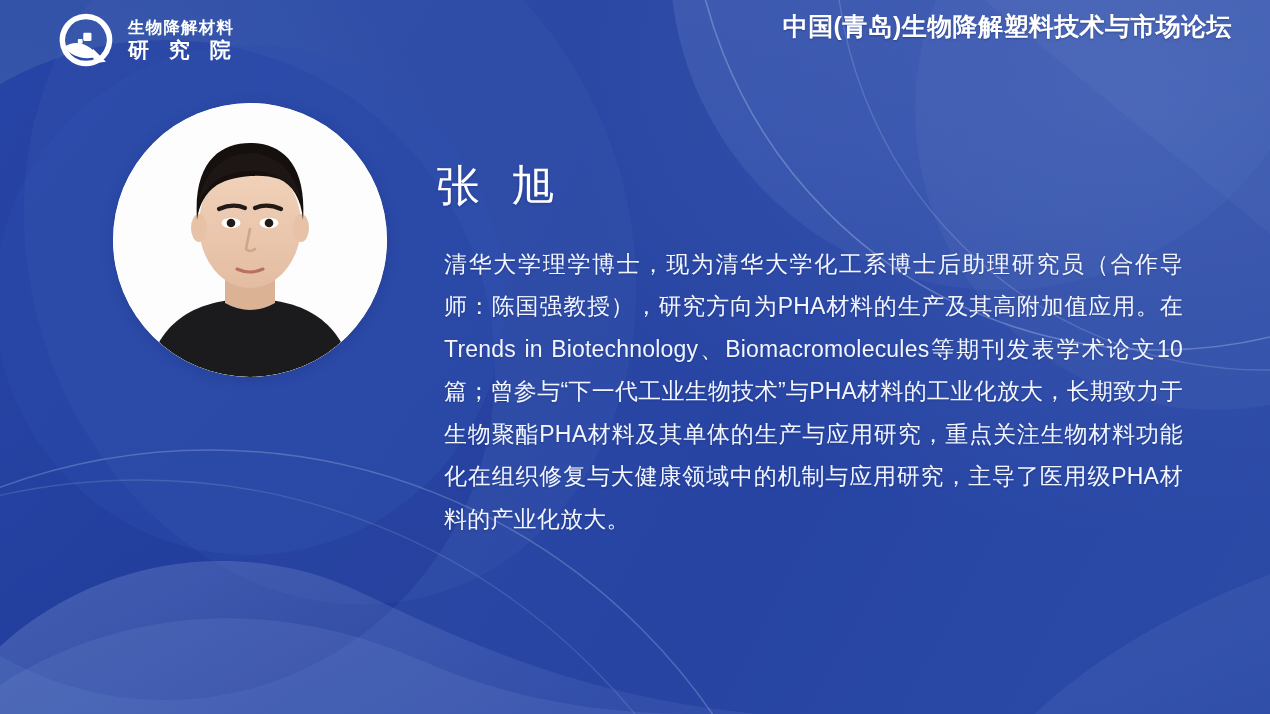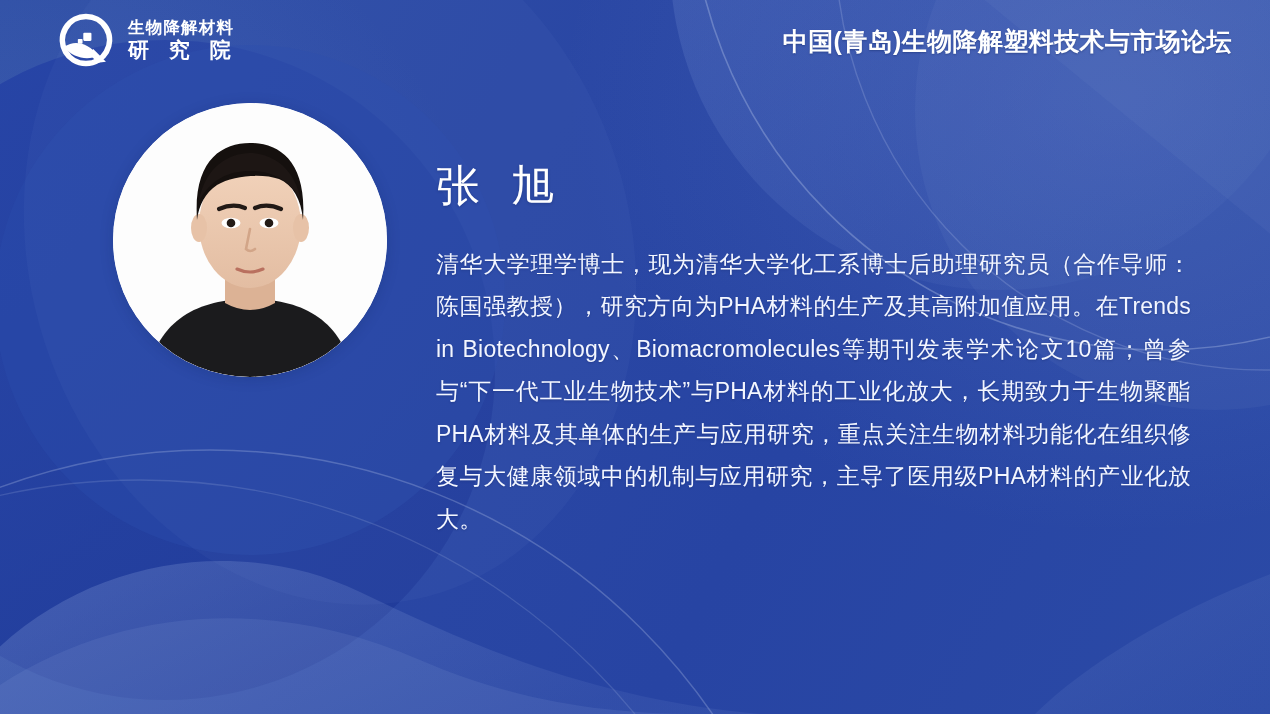--- a/index.html
+++ b/index.html
@@ -38,21 +38,21 @@
   .logo-text { display:flex; flex-direction:column; }
   .logo-line1 {
     color:#ffffff; font-size:16.5px; font-weight:700;
     letter-spacing:1.2px; line-height:1.25;
   }
   .logo-line2 {
     color:#ffffff; font-size:21px; font-weight:700;
     letter-spacing:7px; line-height:1.25;
   }
   .forum-title {
-    position:absolute; right:38px; top:41px;
+    position:absolute; right:38px; top:26px;
     transform:translateY(-50%);
     color:#ffffff; font-size:25px; font-weight:700;
     letter-spacing:0.4px; white-space:nowrap;
     text-shadow:0 1px 2px rgba(12,30,80,0.35);
   }
 
   
   .portrait {
     position:absolute; left:113px; top:103px;
     width:274px; height:274px;
@@ -81,21 +81,21 @@
     text-shadow:0 1px 2px rgba(10,28,80,0.28);
   }
   .speaker-bio {
     margin-top:31px;
     width:755px;
     color:#f3f6ff; font-size:23px; font-weight:400;
     line-height:42.5px; letter-spacing:0.2px;
     text-align:justify; text-justify:inter-ideograph;
     text-shadow:0 1px 2px rgba(10,28,80,0.26);
   }
-  .speaker-bio p { margin:0; }
+  .speaker-bio p { margin:8px; }
 </style>
 </head>
 <body>
 
 <div class="slide">
 
   <div class="decor">
     <svg viewBox="0 0 1270 714" xmlns="http://www.w3.org/2000/svg" aria-hidden="true">
       <defs>
         <linearGradient id="gLightCircle" x1="0" y1="0" x2="0.6" y2="1">

